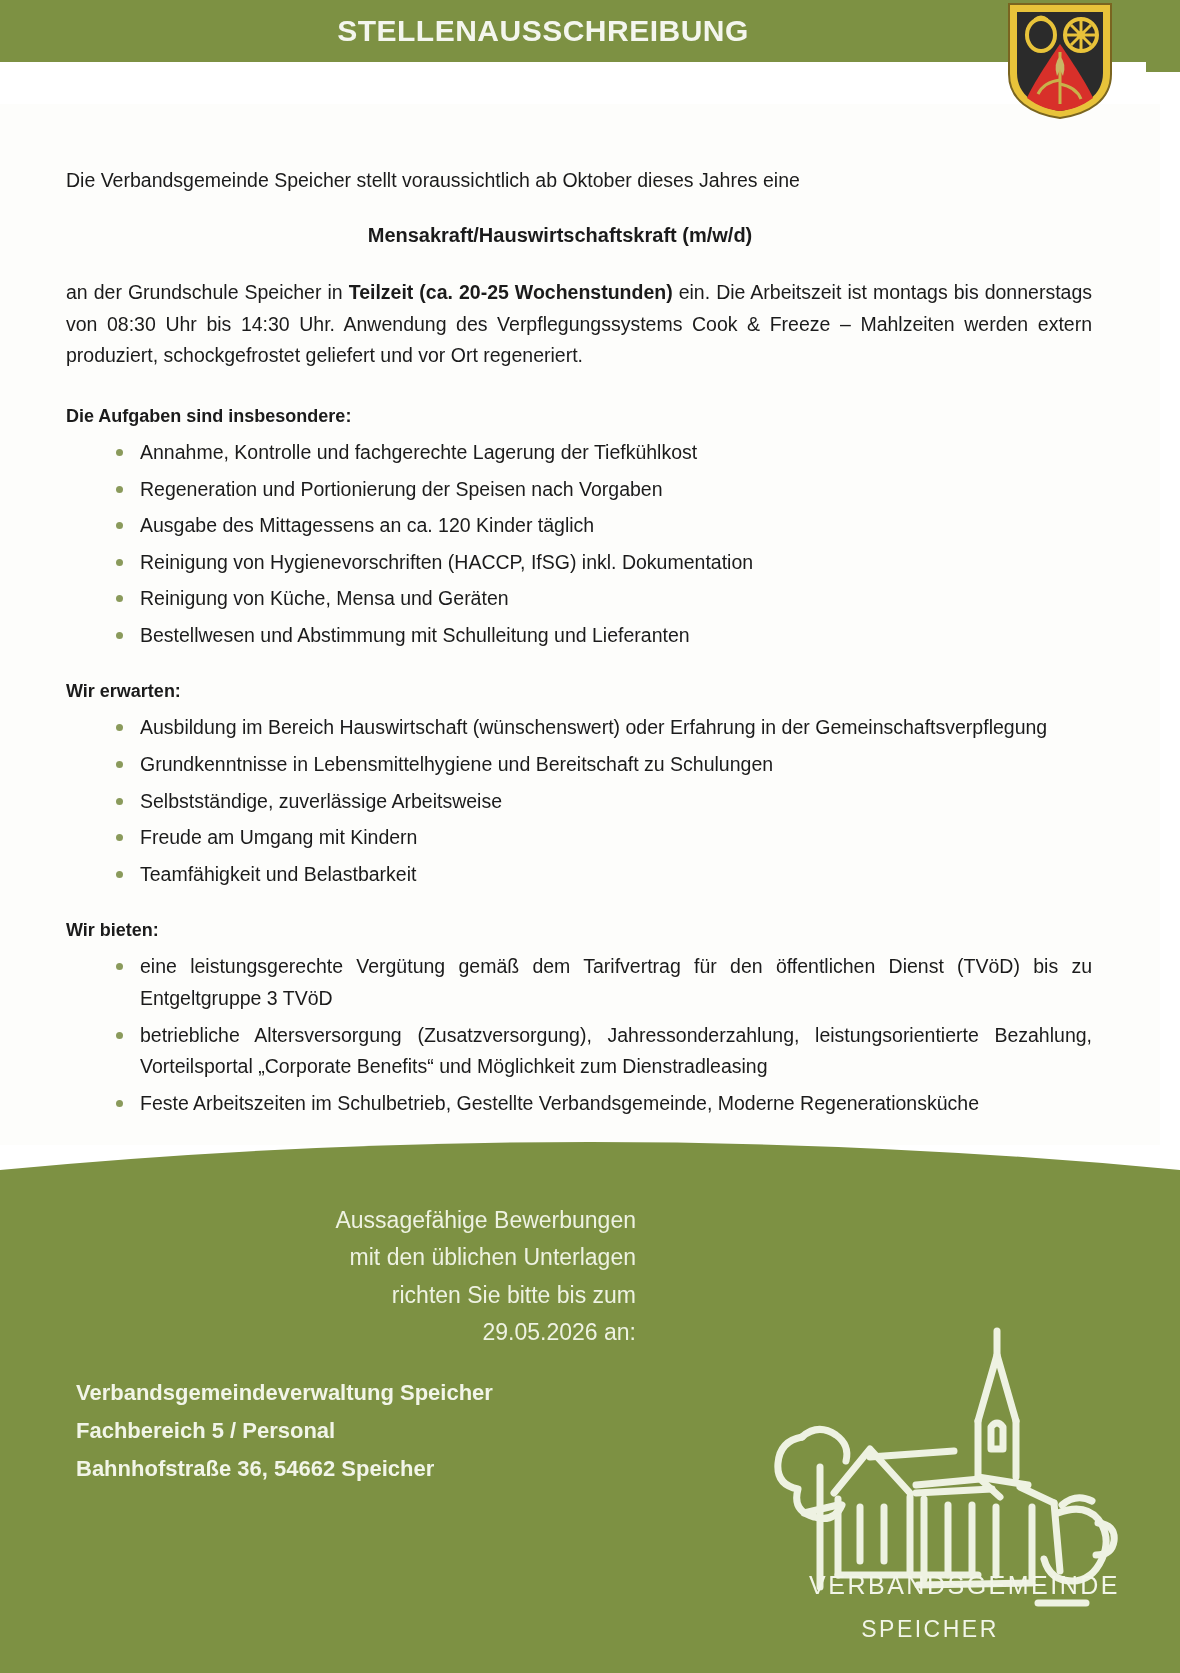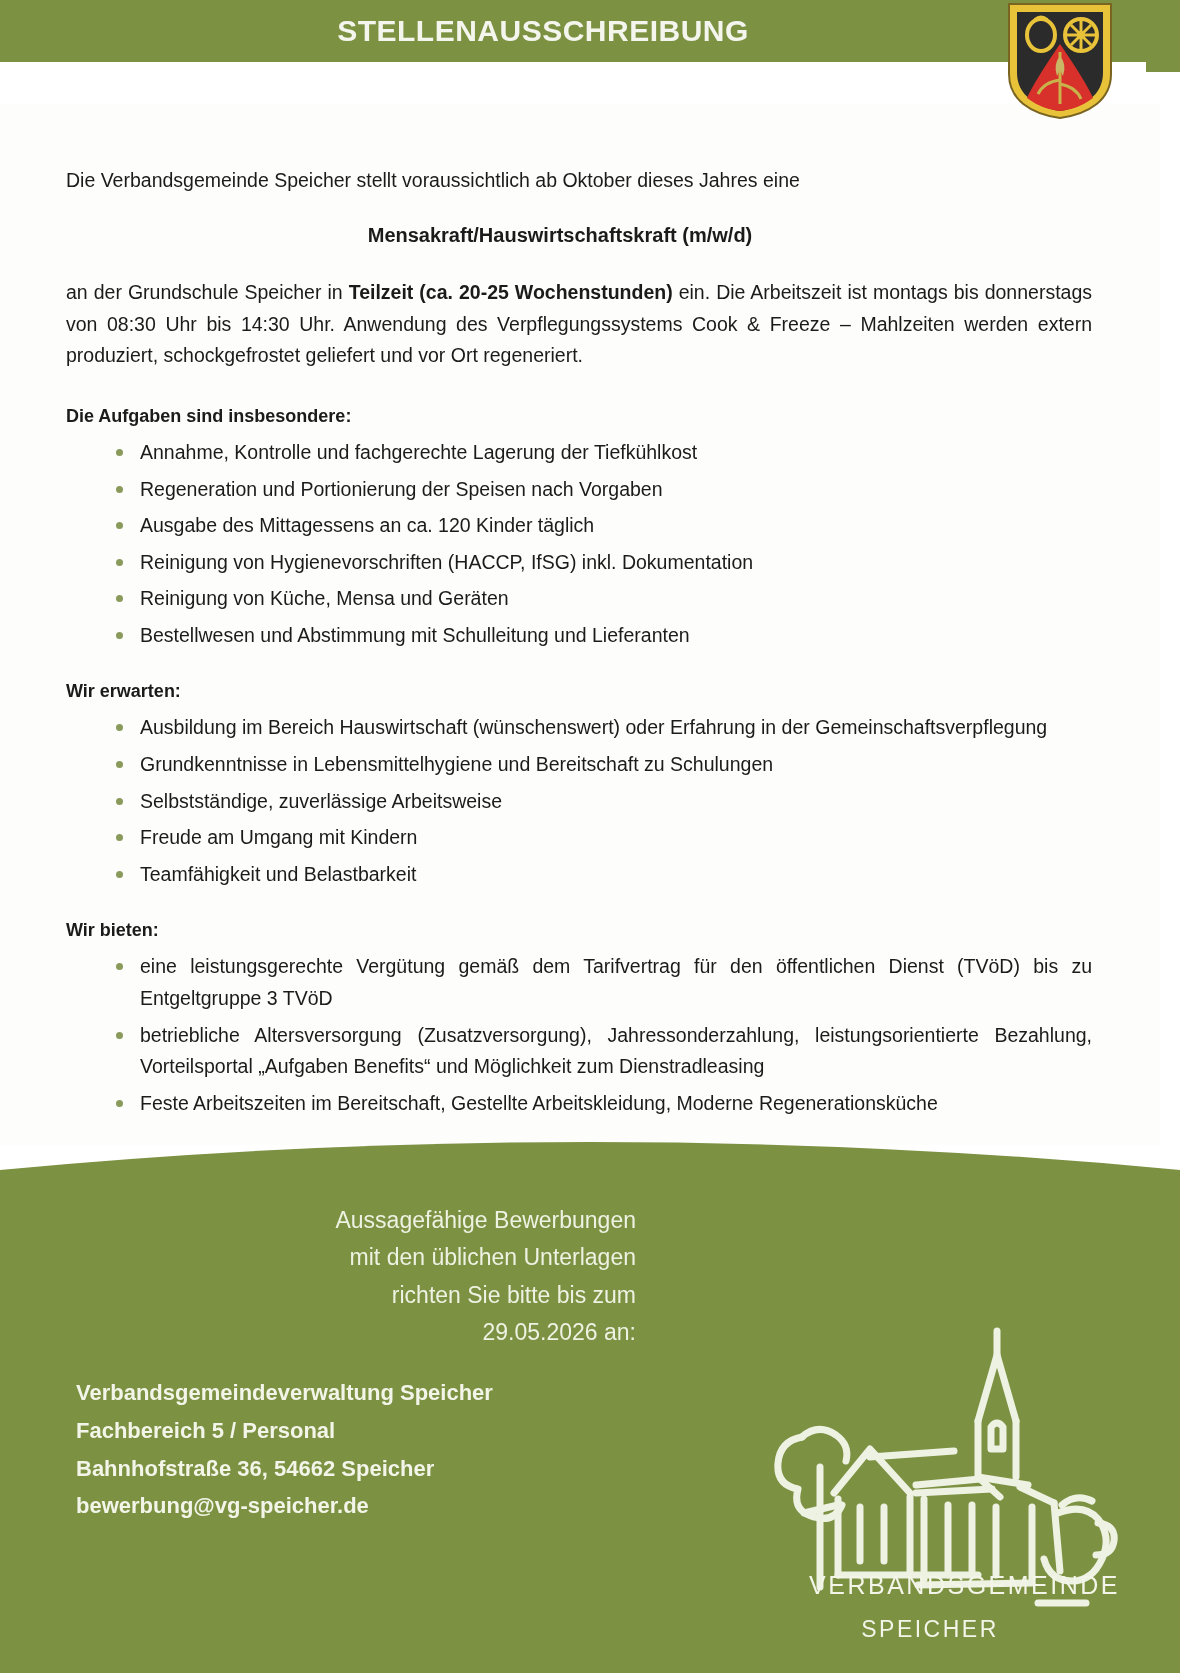--- a/index.html
+++ b/index.html
@@ -248,22 +248,22 @@
       <li>Ausbildung im Bereich Hauswirtschaft (wünschenswert) oder Erfahrung in der Gemeinschaftsverpflegung</li>
       <li>Grundkenntnisse in Lebensmittelhygiene und Bereitschaft zu Schulungen</li>
       <li>Selbstständige, zuverlässige Arbeitsweise</li>
       <li>Freude am Umgang mit Kindern</li>
       <li>Teamfähigkeit und Belastbarkeit</li>
     </ul>
 
     <h2 class="section">Wir bieten:</h2>
     <ul class="bullets tight">
       <li>eine leistungsgerechte Vergütung gemäß dem Tarifvertrag für den öffentlichen Dienst (TVöD) bis zu Entgeltgruppe 3 TVöD</li>
-      <li>betriebliche Altersversorgung (Zusatzversorgung), Jahressonderzahlung, leistungsorientierte Bezahlung, Vorteilsportal „Aufgaben Benefits“ und Möglichkeit zum Dienstradleasing</li>
-      <li>Feste Arbeitszeiten im Bereitschaft, Gestellte Arbeitskleidung, Moderne Regenerationsküche</li>
+      <li>betriebliche Altersversorgung (Zusatzversorgung), Jahressonderzahlung, leistungsorientierte Bezahlung, Vorteilsportal „Corporate Benefits“ und Möglichkeit zum Dienstradleasing</li>
+      <li>Feste Arbeitszeiten im Schulbetrieb, Gestellte Verbandsgemeinde, Moderne Regenerationsküche</li>
     </ul>
 
   </div>
 </div>
 
 <div class="footer">
   <svg class="footer-curve" viewBox="0 0 1180 531" preserveAspectRatio="none" aria-hidden="true">
     <path d="M0 28 Q590 -28 1180 28 L1180 531 L0 531 Z" fill="#7d9143"></path>
   </svg>
 
@@ -271,21 +271,20 @@
     <div class="line">Aussagefähige Bewerbungen</div>
     <div class="line">mit den üblichen Unterlagen</div>
     <div class="line">richten Sie bitte bis zum</div>
     <div class="line">29.05.2026 an:</div>
   </div>
 
   <div class="footer-address">
     <div class="line">Verbandsgemeindeverwaltung Speicher</div>
     <div class="line">Fachbereich 5 / Personal</div>
     <div class="line">Bahnhofstraße 36, 54662 Speicher</div>
-    <div class="line">bewerbung@vg-speicher.de</div>
   </div>
 
   <div class="footer-logo">
     <svg viewBox="0 0 380 330" width="380" height="330" aria-hidden="true">
       <g fill="none" stroke="#eef2e2" stroke-width="7" stroke-linecap="round" stroke-linejoin="round">
 
         <path d="M60 120 q-22 4 -24 26 q-2 22 20 26 q-6 22 16 28 q20 6 28 -12"></path>
         <path d="M60 120 q16 -14 34 -2 q14 10 10 26"></path>
         <line x1="78" y1="150" x2="78" y2="270"></line>
         <line x1="62" y1="196" x2="96" y2="188"></line>

